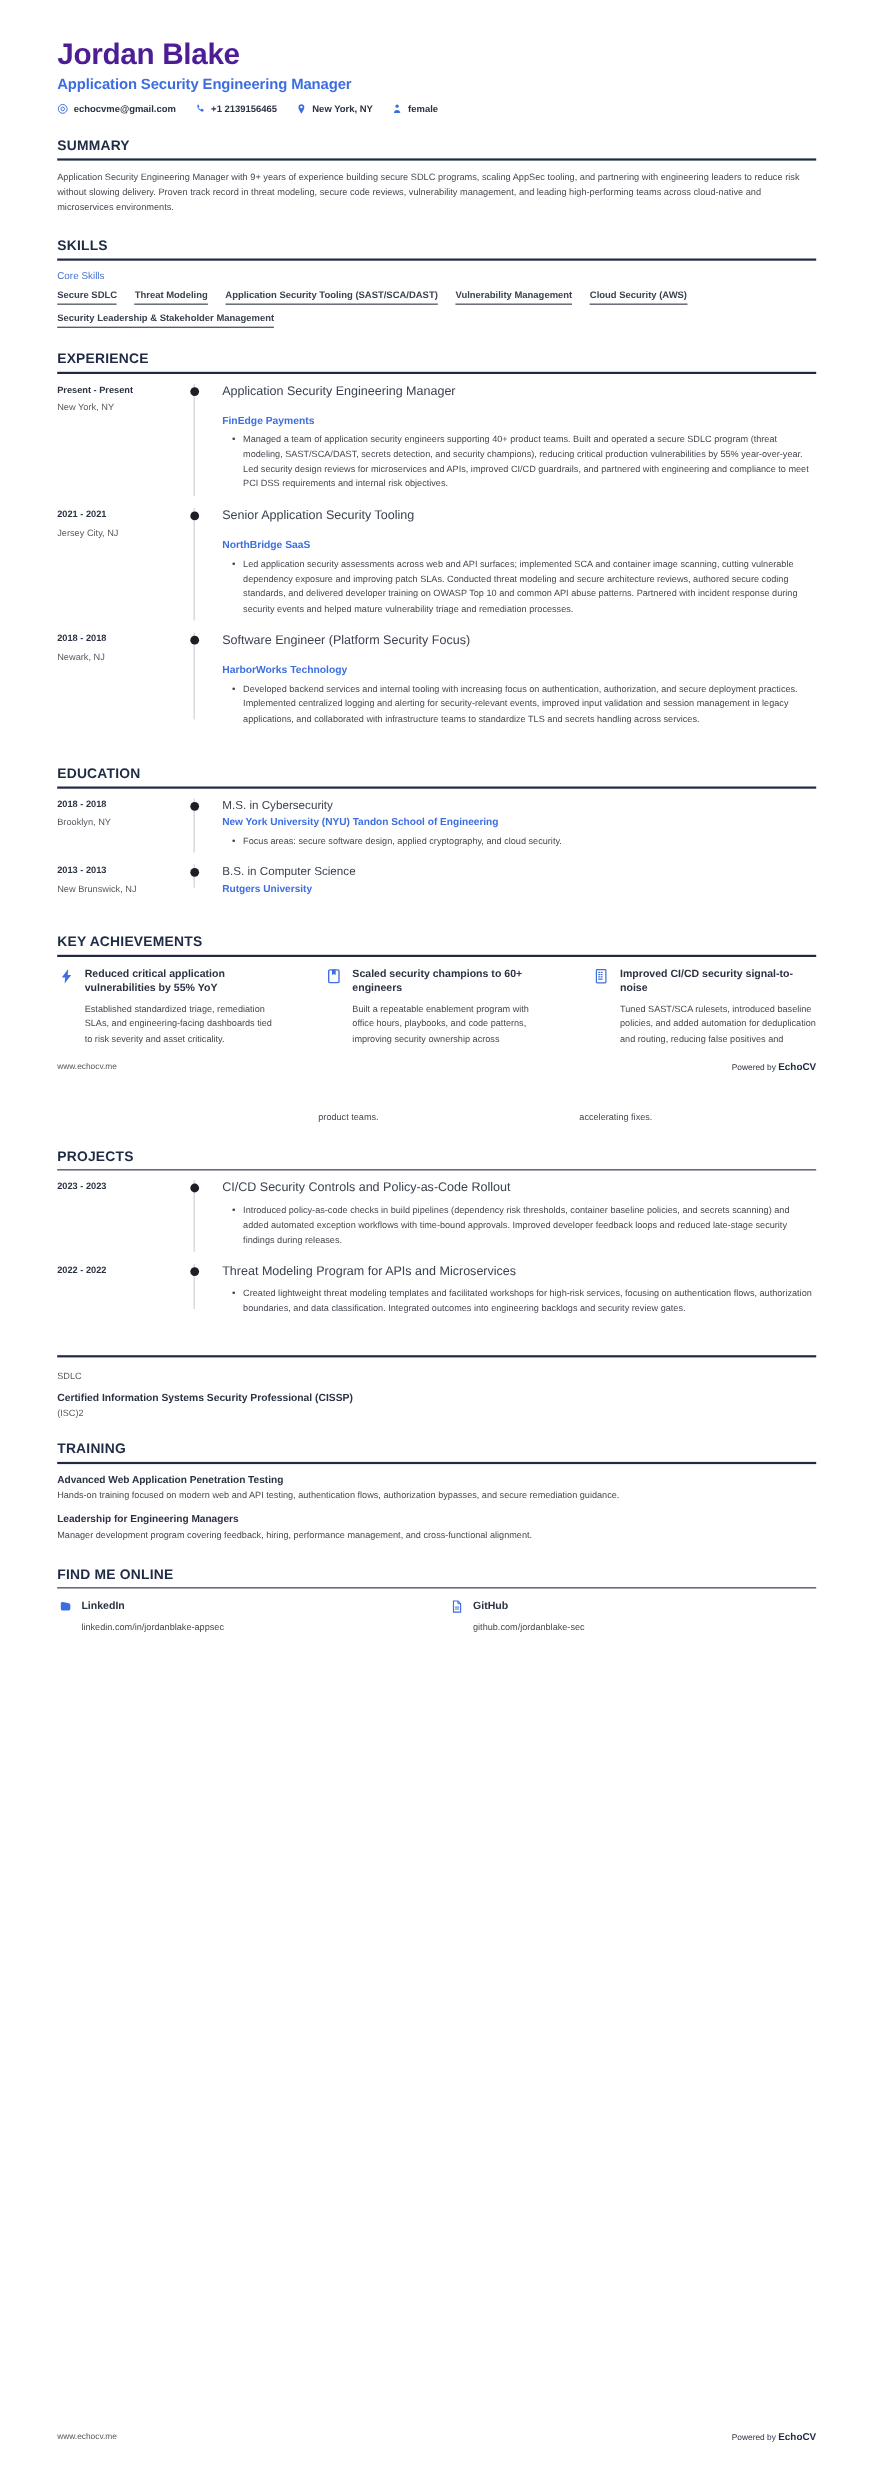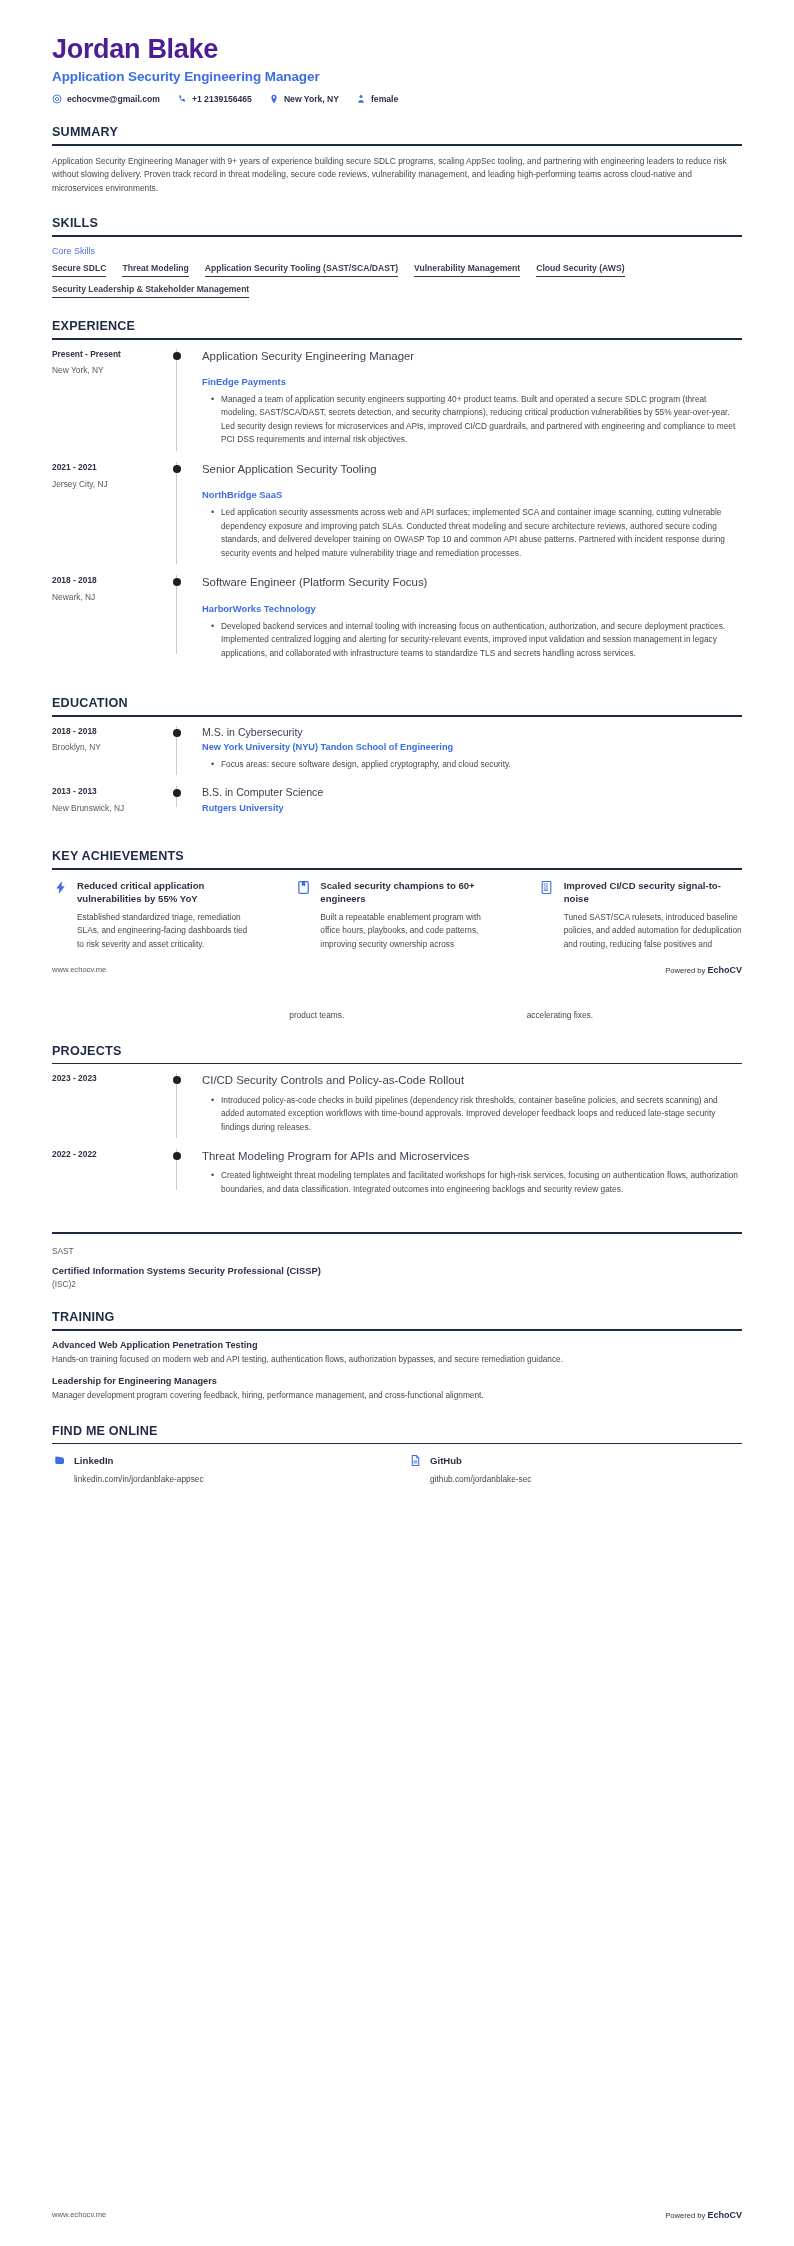--- a/index.html
+++ b/index.html
@@ -591,21 +591,21 @@
           </div>
         </div>
 
       </div>
     </div>
 
     <div class="section">
       <div class="section-rule"></div>
       <div class="section-body">
         <div class="cert-item">
-          <div class="cert-issuer">SAST</div>
+          <div class="cert-issuer">SDLC</div>
         </div>
         <div class="cert-item">
           <div class="cert-name">Certified Information Systems Security Professional (CISSP)</div>
           <div class="cert-issuer">(ISC)2</div>
         </div>
       </div>
     </div>
 
     <div class="section">
       <div class="section-title">TRAINING</div>

